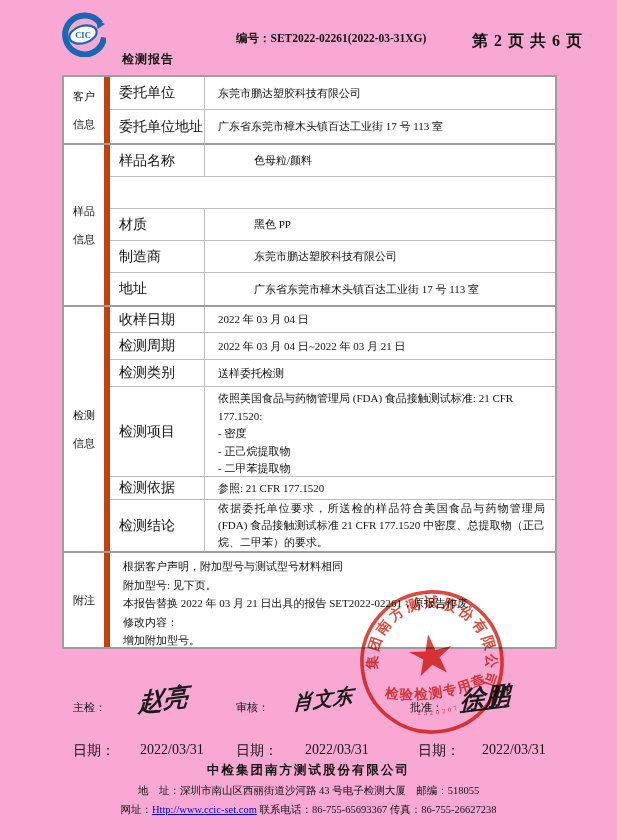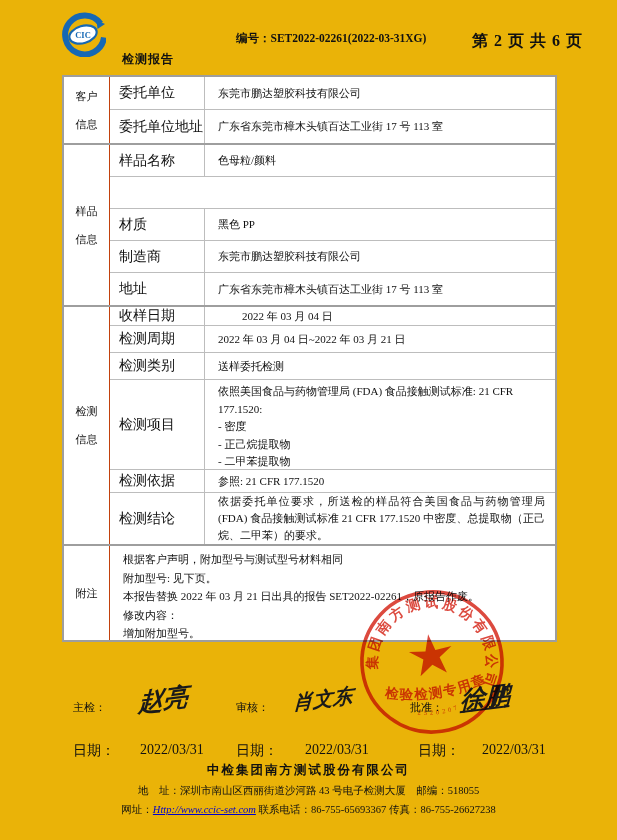--- a/index.html
+++ b/index.html
@@ -1,57 +1,57 @@
 <!DOCTYPE html>
 <html><head>
 <meta charset="utf-8">
 <style>
   * { margin:0; padding:0; box-sizing:border-box; }
   html,body { background:#fff; }
   body { font-family:"Liberation Serif","DejaVu Serif",serif; color:#111; }
-  .page { position:relative; width:617px; height:840px; background:#eab308; margin:0 auto; overflow:hidden; }
+  .page { position:relative; width:617px; height:840px; background:#f9a8d4; margin:0 auto; overflow:hidden; }
 
   
   .hdr-logo { position:absolute; left:60px; top:12px; }
   .hdr-title { position:absolute; left:122px; top:31px; font-size:12px; font-weight:bold; letter-spacing:1px;margin-top:20px; }
   .hdr-no { position:absolute; left:236px; top:31px; font-size:11.5px; font-weight:bold; }
   .hdr-page { position:absolute; left:472px; top:31px; font-size:16px; font-weight:bold; letter-spacing:1px; }
 
   
   .tbl { position:absolute; left:62px; top:75px; width:495px; border:2px solid #9e9e9e; background:#fff; }
   .sec { display:flex; border-bottom:2px solid #9e9e9e; }
   .sec:last-child { border-bottom:none; }
-  .sec-h { width:46px; border-right:1px solid #c2410c; display:flex; flex-direction:column; justify-content:center; align-items:center; gap:13px; font-size:11px; }
+  .sec-h { width:46px; border-right:6px solid #c2410c; display:flex; flex-direction:column; justify-content:center; align-items:center; gap:13px; font-size:11px; }
   .sec-rows { flex:1; display:flex; flex-direction:column; }
   .trow { display:flex; border-bottom:1px solid #bdbdbd; align-items:center; }
   .trow:last-child { border-bottom:none; }
   .lbl { width:95px; align-self:stretch; border-right:1px solid #bdbdbd; display:flex; align-items:center; padding-left:9px; font-size:14px; }
   .val { flex:1; padding-left:13px; padding-right:10px; font-size:11px; }
-  .h33 { height:33px; } .h32 { height:32px; } .h26 { height:19px;gap:24px; } .h27 { height:27px; }
+  .h33 { height:33px; } .h32 { height:32px;gap:36px; } .h26 { height:26px; } .h27 { height:27px; }
   .h90 { height:90px; } .h23 { height:23px; } .h51 { height:51px; }
   .top-align { align-items:flex-start; }
   .top-align .lbl { align-items:center; }
   .items-val { padding-top:3px; line-height:17.5px; }
   .concl-val { line-height:16.8px; text-align:justify; padding-top:0; }
   .notes-body { flex:1; padding:4px 10px 0 13px; font-size:11px; line-height:18.6px; }
   .notes-sec { height:94px; }
 
   
   .seal { position:absolute; left:356px; top:586px; width:152px; height:152px; mix-blend-mode:multiply; opacity:.92; pointer-events:none; }
 
   
   .sig-label { position:absolute; font-size:11px; }
   .sig-name { position:absolute; font-size:25px; font-weight:bold; font-style:italic; color:#1a1a1a; transform:rotate(-7deg) skewX(-9deg); white-space:nowrap; }
   .sig-date { position:absolute; font-size:14px; }
 
   
   .foot { position:absolute; left:0; top:762px; width:617px; text-align:center; }
   .foot-company { font-size:12.5px; font-weight:bold; letter-spacing:2px; }
   .foot-line { font-size:10.5px; margin-top:5px; }
-  .foot-link { color:#0000cc; text-decoration:underline;font-style:italic; }
+  .foot-link { color:#0000cc; text-decoration:underline; }
 </style>
 </head>
 <body>
 
 <div class="page">
 
   <div class="hdr-logo">
     <svg width="46" height="45" viewBox="0 0 46 45">
       <path d="M40.5,11.5 A19.5,19.5 0 1 0 44,25.5" fill="none" stroke="#1668b4" stroke-width="6"></path>
       <polygon points="36.5,8 45,12 37.5,17" fill="#1668b4"></polygon>

